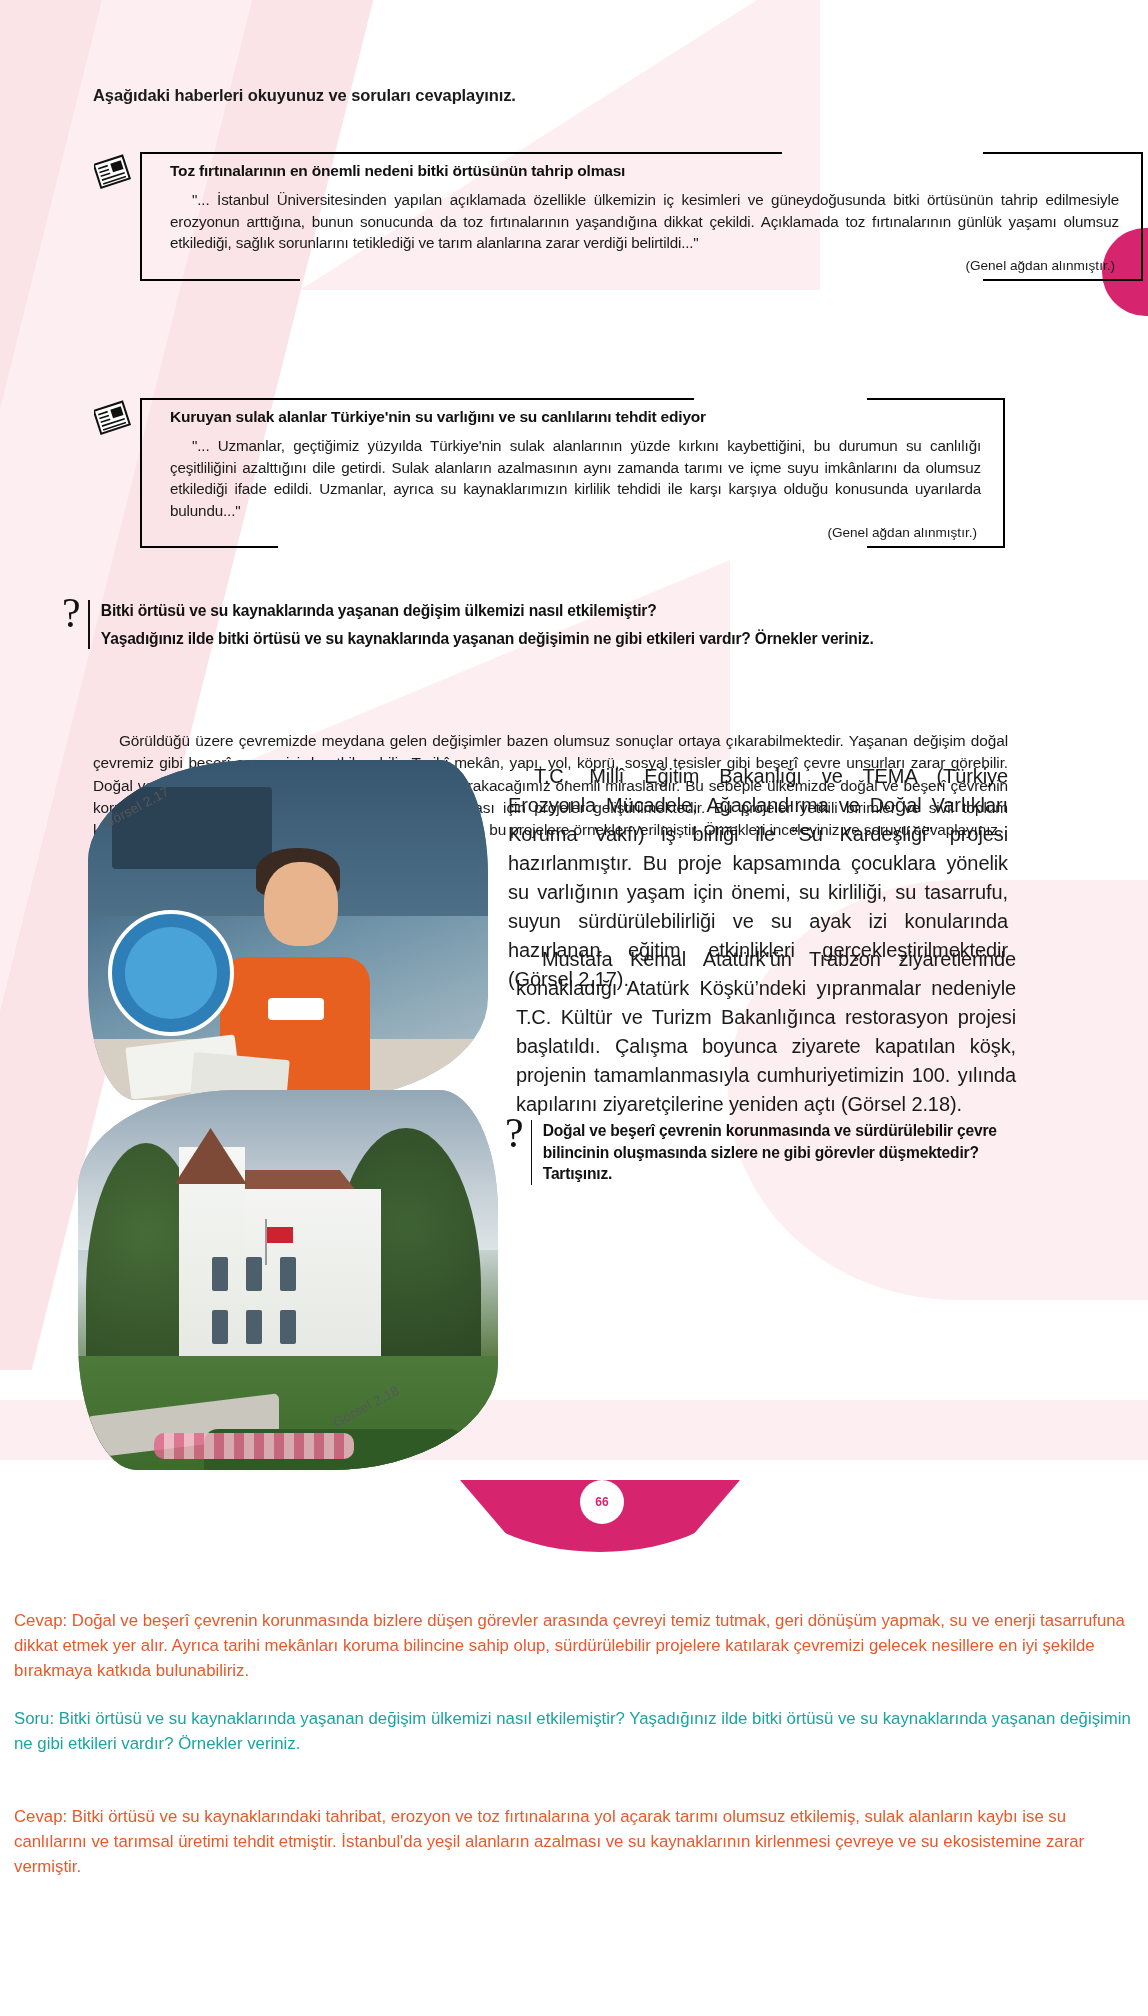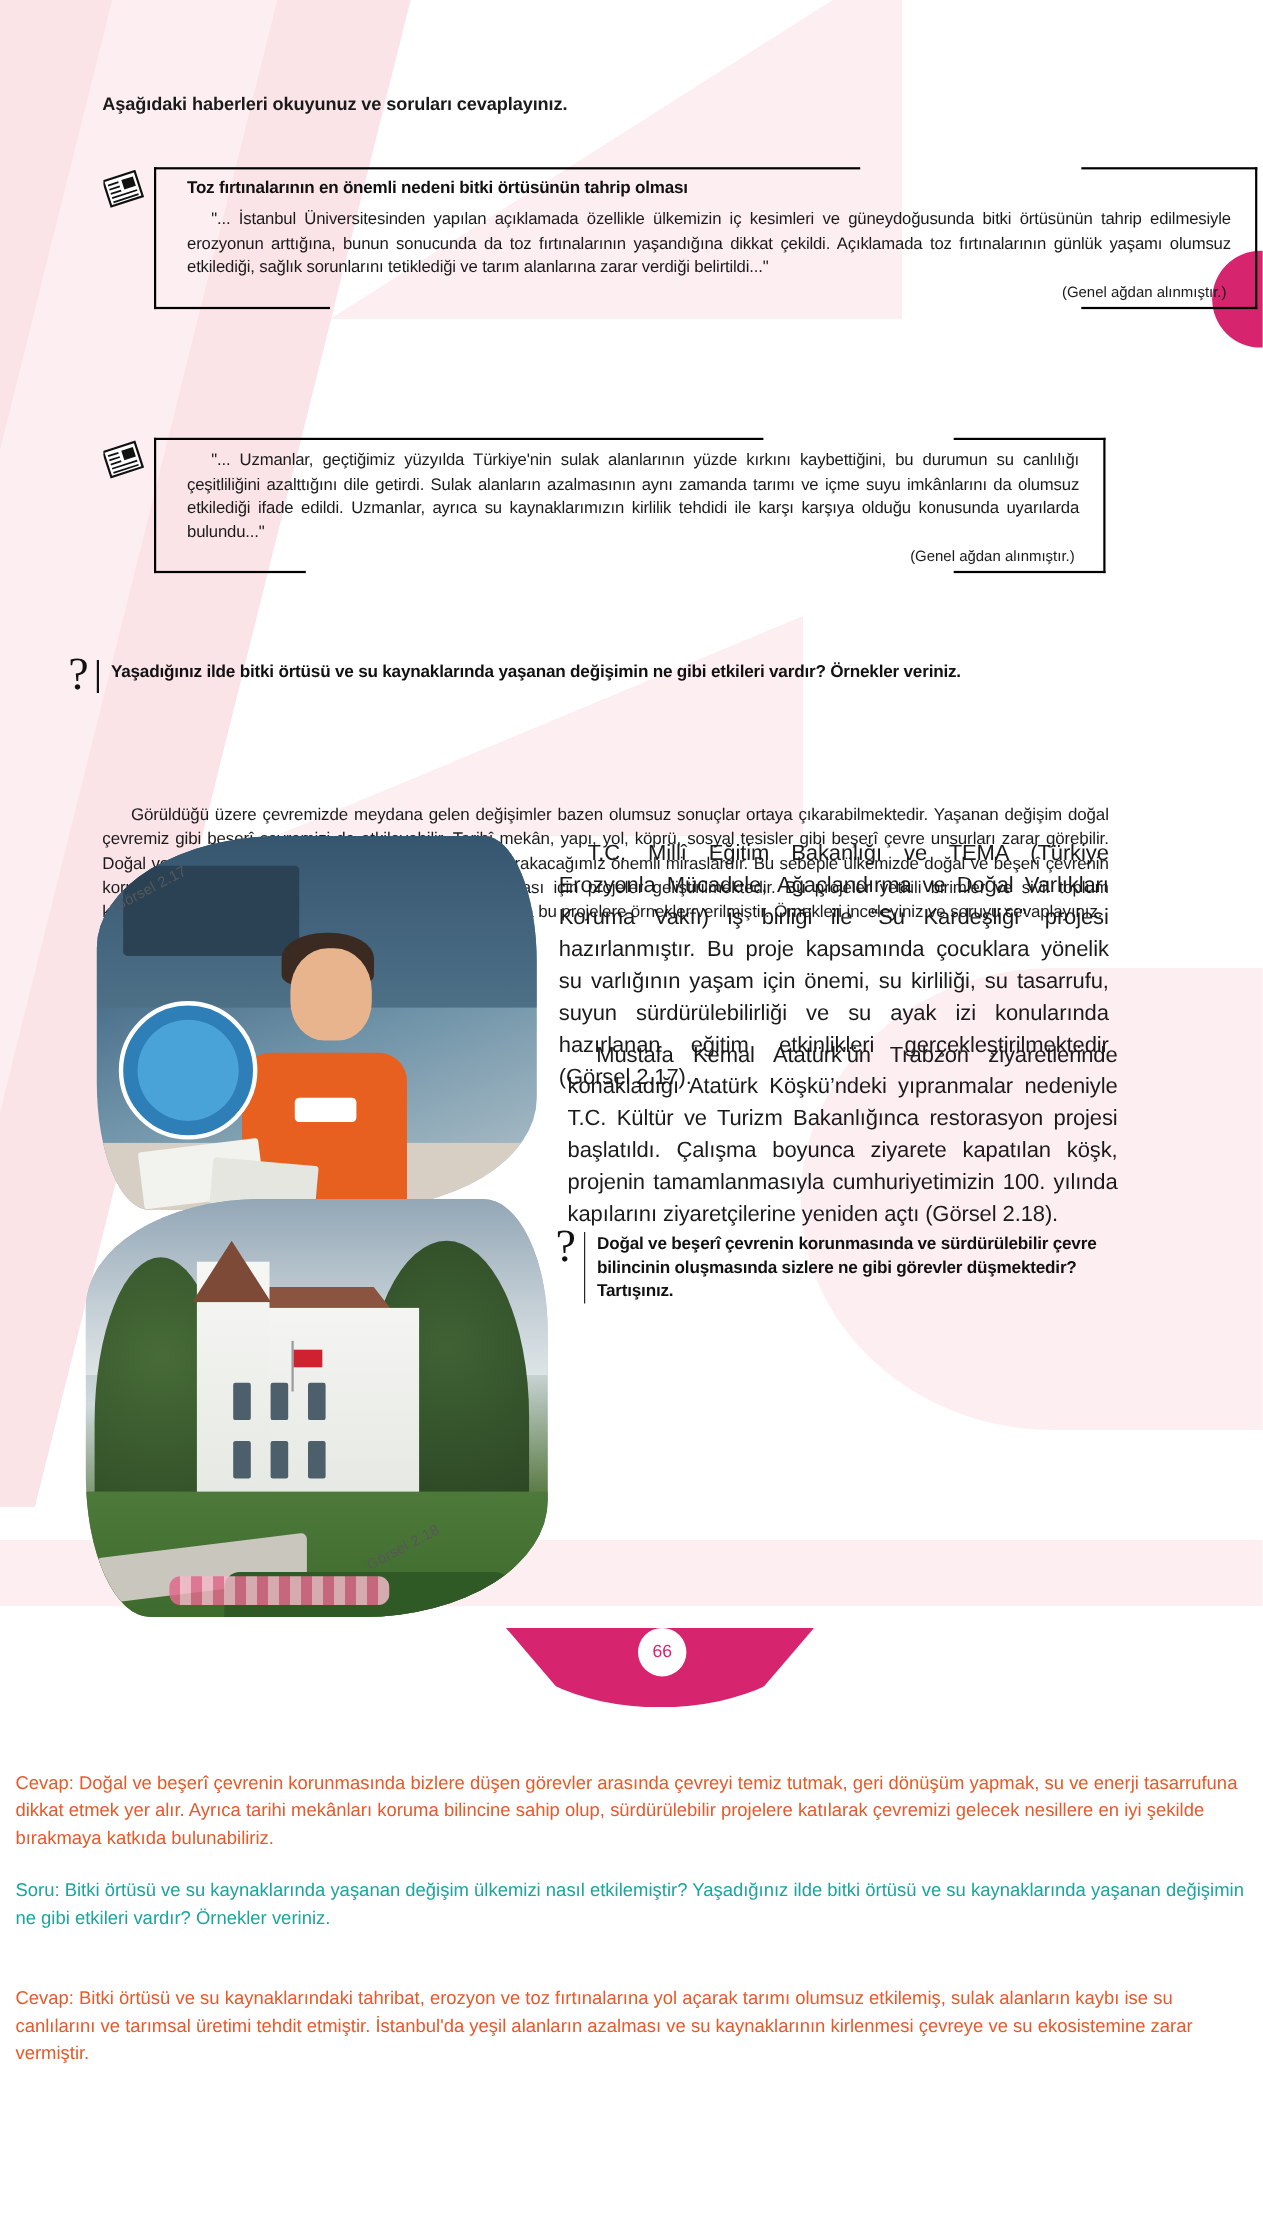--- a/index.html
+++ b/index.html
@@ -375,22 +375,22 @@
   }
   .page-number {
     position: absolute;
     left: 580px;
     top: 1480px;
     width: 44px;
     height: 44px;
     border-radius: 50%;
     background: #ffffff;
     color: #d6246e;
-    font-size: 16px;
-    font-weight: normal;
+    font-size: 12px;
+    font-weight: bold;
     display: flex;
     align-items: center;
     justify-content: center;
     z-index: 4;
   }
 
   
   .answers {
     position: absolute;
     left: 0;
@@ -484,29 +484,31 @@
           <line x1="6" y1="10" x2="16" y2="10" stroke="#111" stroke-width="1.6"></line>
           <line x1="6" y1="14" x2="16" y2="14" stroke="#111" stroke-width="1.6"></line>
           <line x1="6" y1="18" x2="16" y2="18" stroke="#111" stroke-width="1.6"></line>
           <line x1="6" y1="22" x2="30" y2="22" stroke="#111" stroke-width="1.6"></line>
           <line x1="6" y1="26" x2="30" y2="26" stroke="#111" stroke-width="1.6"></line>
         </g>
       </svg>
     </div>
 
     <div class="news-inner">
+      <div class="news-title">Kuruyan sulak alanlar Türkiye'nin su varlığını ve su canlılarını tehdit ediyor</div>
       <div class="news-body">"... Uzmanlar, geçtiğimiz yüzyılda Türkiye'nin sulak alanlarının yüzde kırkını kaybettiğini, bu durumun su canlılığı çeşitliliğini azalttığını dile getirdi. Sulak alanların azalmasının aynı zamanda tarımı ve içme suyu imkânlarını da olumsuz etkilediği ifade edildi. Uzmanlar, ayrıca su kaynaklarımızın kirlilik tehdidi ile karşı karşıya olduğu konusunda uyarılarda bulundu..."</div>
       <div class="news-source">(Genel ağdan alınmıştır.)</div>
     </div>
   </div>
 
   <div class="question-block" style="left:62px; top:600px; width:960px;">
     <div class="q-mark">?</div>
     <div class="q-rule"></div>
     <div class="q-text">
+      <p>Bitki örtüsü ve su kaynaklarında yaşanan değişim ülkemizi nasıl etkilemiştir?</p>
       <p>Yaşadığınız ilde bitki örtüsü ve su kaynaklarında yaşanan değişimin ne gibi etkileri vardır? Örnekler veriniz.</p>
     </div>
   </div>
 
   <div class="body-para" style="left:93px; top:730px; width:915px;">Görüldüğü üzere çevremizde meydana gelen değişimler bazen olumsuz sonuçlar ortaya çıkarabilmektedir. Yaşanan değişim doğal çevremiz gibi beşerî çevremizi de etkileyebilir. Tarihî mekân, yapı, yol, köprü, sosyal tesisler gibi beşerî çevre unsurları zarar görebilir. Doğal ve beşerî çevre unsurlarımız gelecek nesillere bırakacağımız önemli miraslardır. Bu sebeple ülkemizde doğal ve beşerî çevrenin korunması ve sürdürülebilir çevre bilincinin oluşturulması için projeler geliştirilmektedir. Bu projeler yetkili birimler ve sivil toplum kuruluşları tarafından hazırlanıp uygulanmaktadır. Aşağıda bu projelere örnekler verilmiştir. Örnekleri inceleyiniz ve soruyu cevaplayınız.</div>
 
   <div class="photo-wrap photo-1">
     <div class="cls-sky"></div>
     <div class="cls-board"></div>
     <div class="cls-desk"></div>

